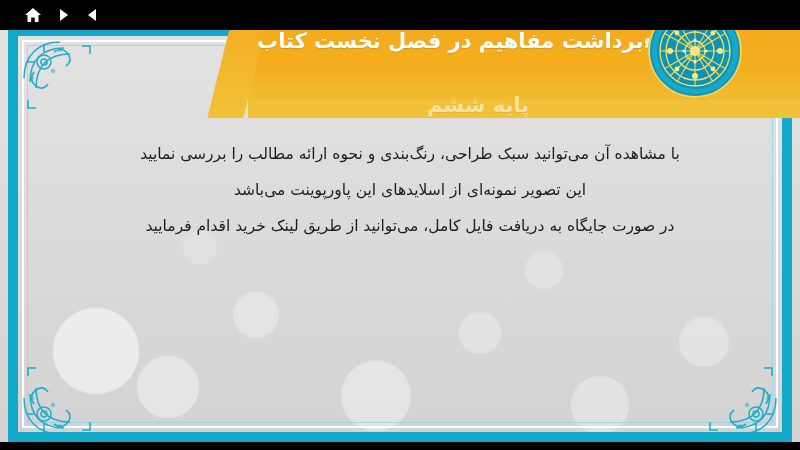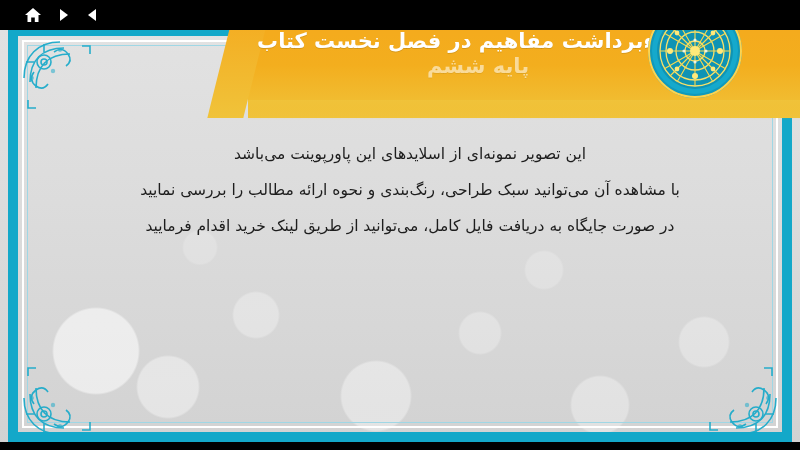--- a/index.html
+++ b/index.html
@@ -88,21 +88,21 @@
     position:absolute;left:268px;top:4px;width:420px;z-index:23;
     text-align:center;
     color:#ffffff;
     font-size:21px;
     line-height:25px;
     direction:rtl;
     font-weight:bold;
     text-shadow:0 1px 0 rgba(0,0,0,.12);
   }
   #title-text .ln{display:block;white-space:nowrap;}
-  #title-text .ln.fade{opacity:.55;}
+  #title-text .ln.fade{opacity:.55;margin-top:39px;}
 
   
   #medallion{
     position:absolute;right:56px;top:2px;width:98px;height:98px;z-index:26;
   }
   #medallion svg{display:block;}
 
   
   #body-text{
     position:absolute;left:60px;top:136px;width:700px;z-index:15;
@@ -253,22 +253,22 @@
           <circle cx="49" cy="38" r="1.6"></circle>
             <circle cx="49" cy="60" r="1.6"></circle>
           <circle cx="38" cy="49" r="1.6"></circle>
             <circle cx="60" cy="49" r="1.6"></circle>
         </g>
         <circle cx="49" cy="49" r="46" fill="none" stroke="#ffd34d" stroke-width="2"></circle>
       </svg>
     </div>
 
     <div id="body-text">
+      <span class="bl">با مشاهده آن می‌توانید سبک طراحی، رنگ‌بندی و نحوه ارائه مطالب را بررسی نمایید</span>
       <span class="bl">این تصویر نمونه‌ای از اسلایدهای این پاورپوینت می‌باشد</span>
-      <span class="bl">با مشاهده آن می‌توانید سبک طراحی، رنگ‌بندی و نحوه ارائه مطالب را بررسی نمایید</span>
       <span class="bl">در صورت جایگاه به دریافت فایل کامل، می‌توانید از طریق لینک خرید اقدام فرمایید</span>
     </div>
   </div>
 
   <div id="toolbar">
     <div class="nav-btns">
       <span class="nav-btn">
         <svg width="16" height="16" viewBox="0 0 16 16">
           <polygon points="11,2 11,14 3,8" fill="#ffffff"></polygon>
         </svg>

